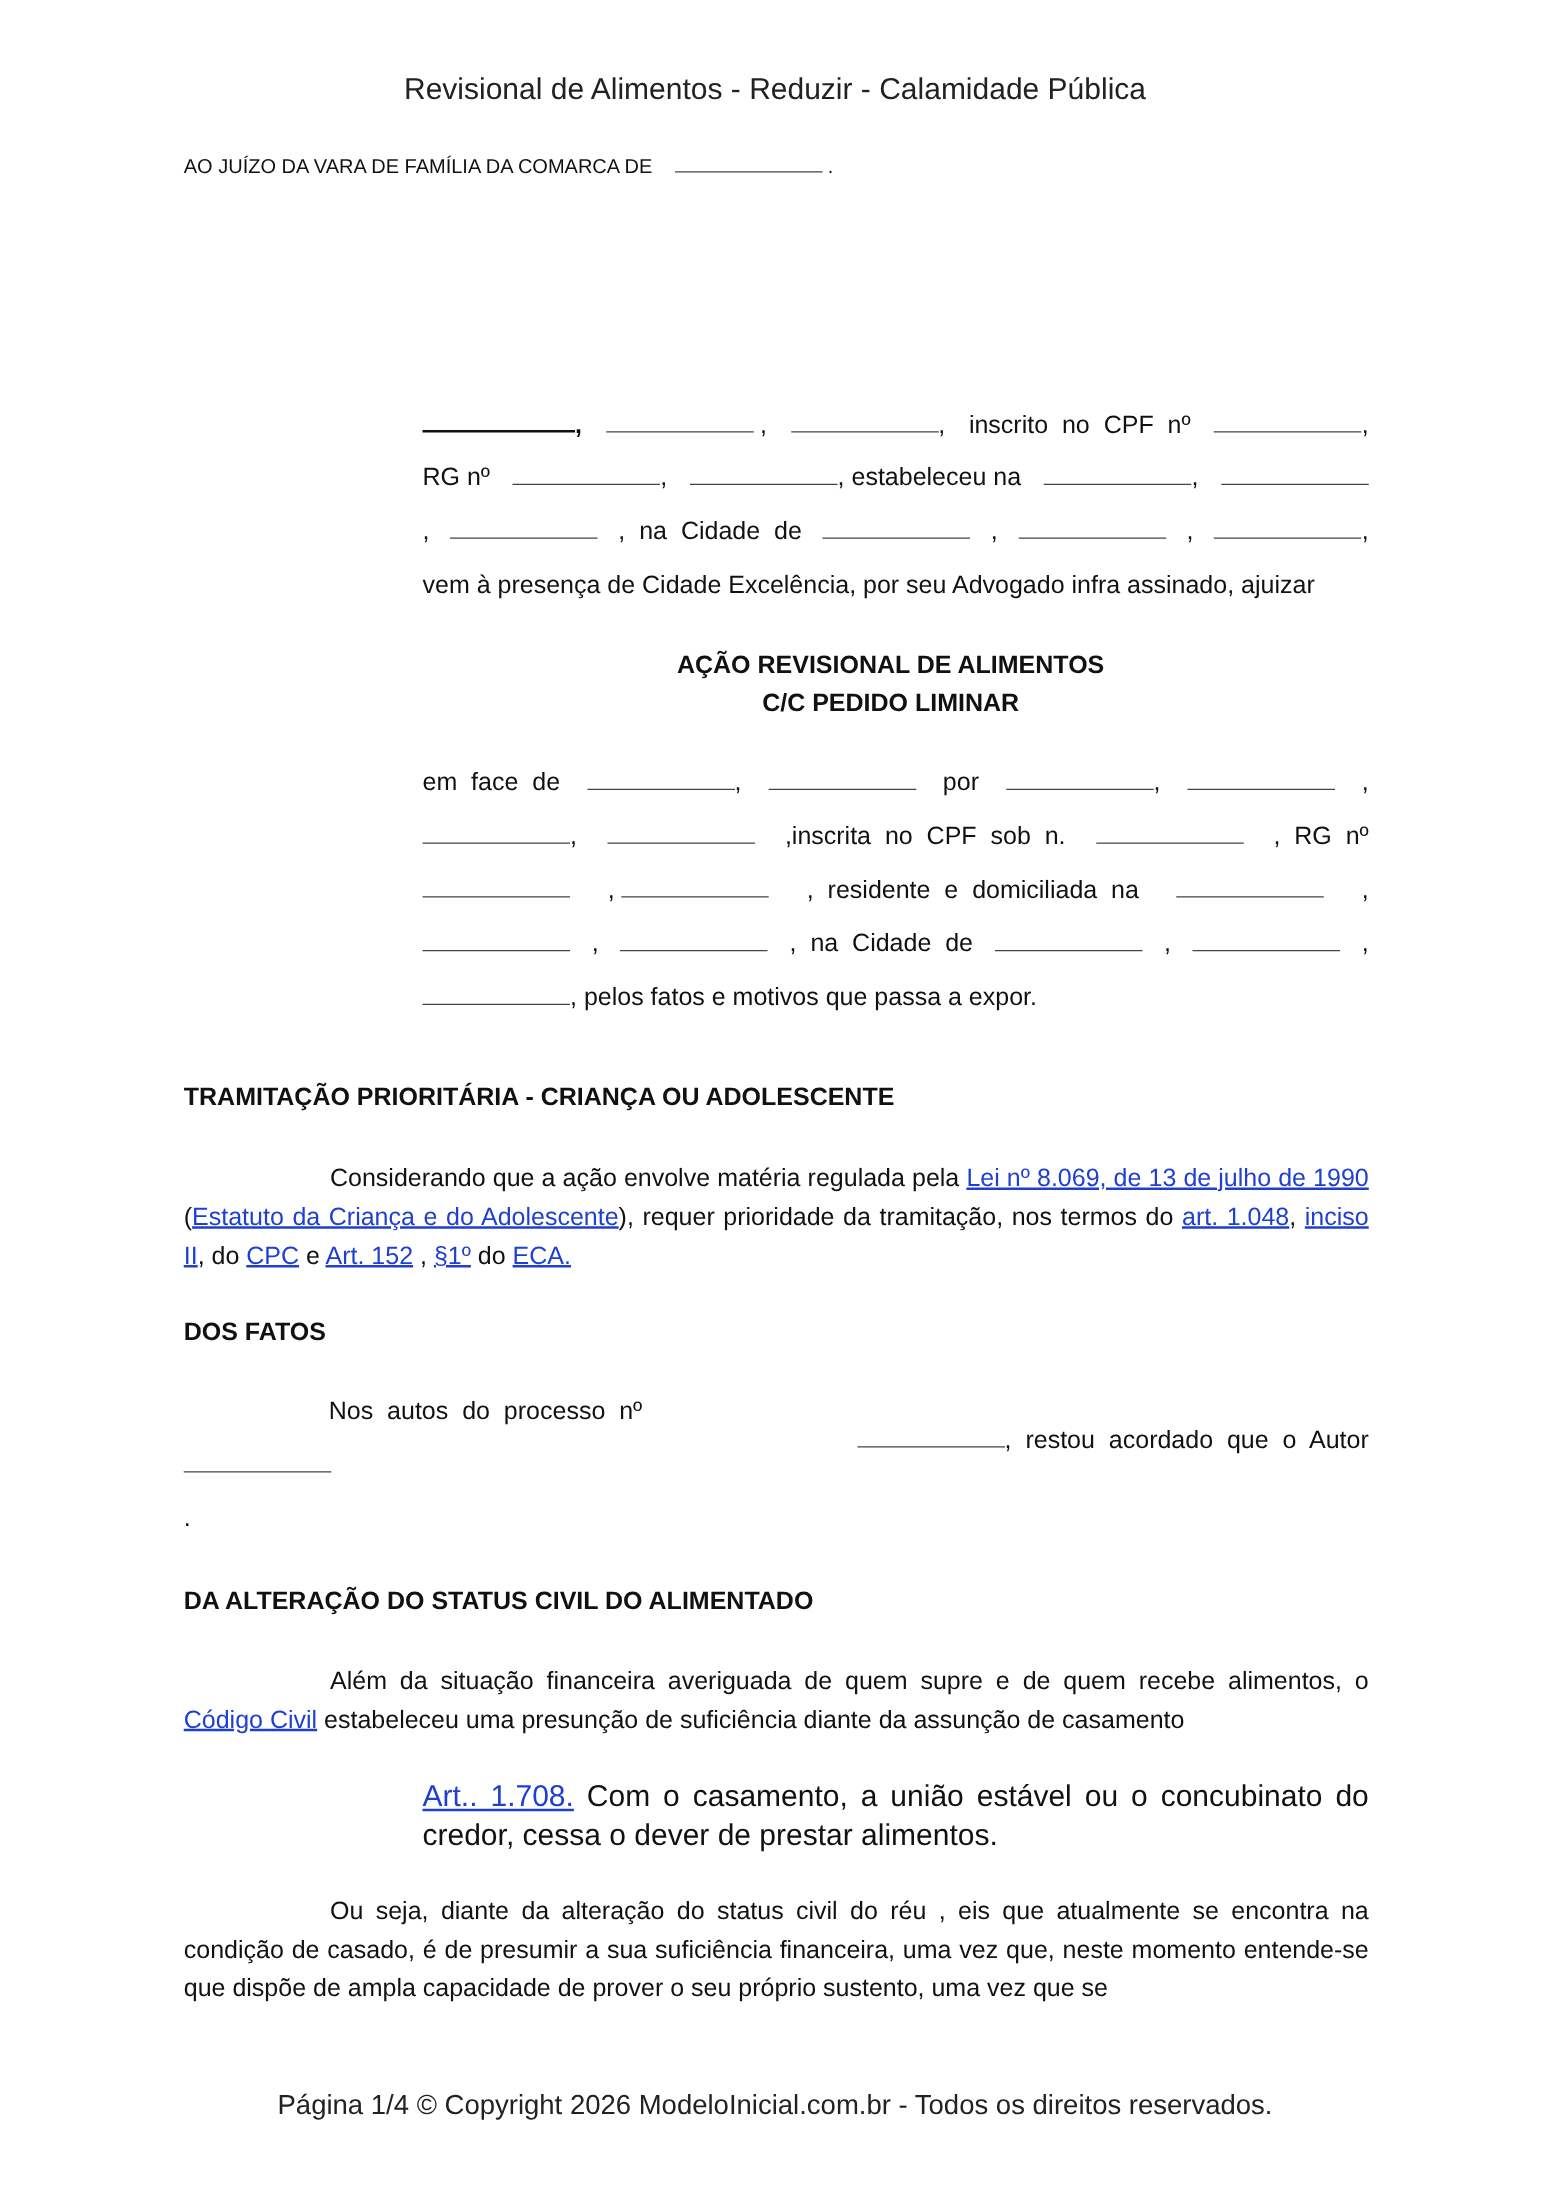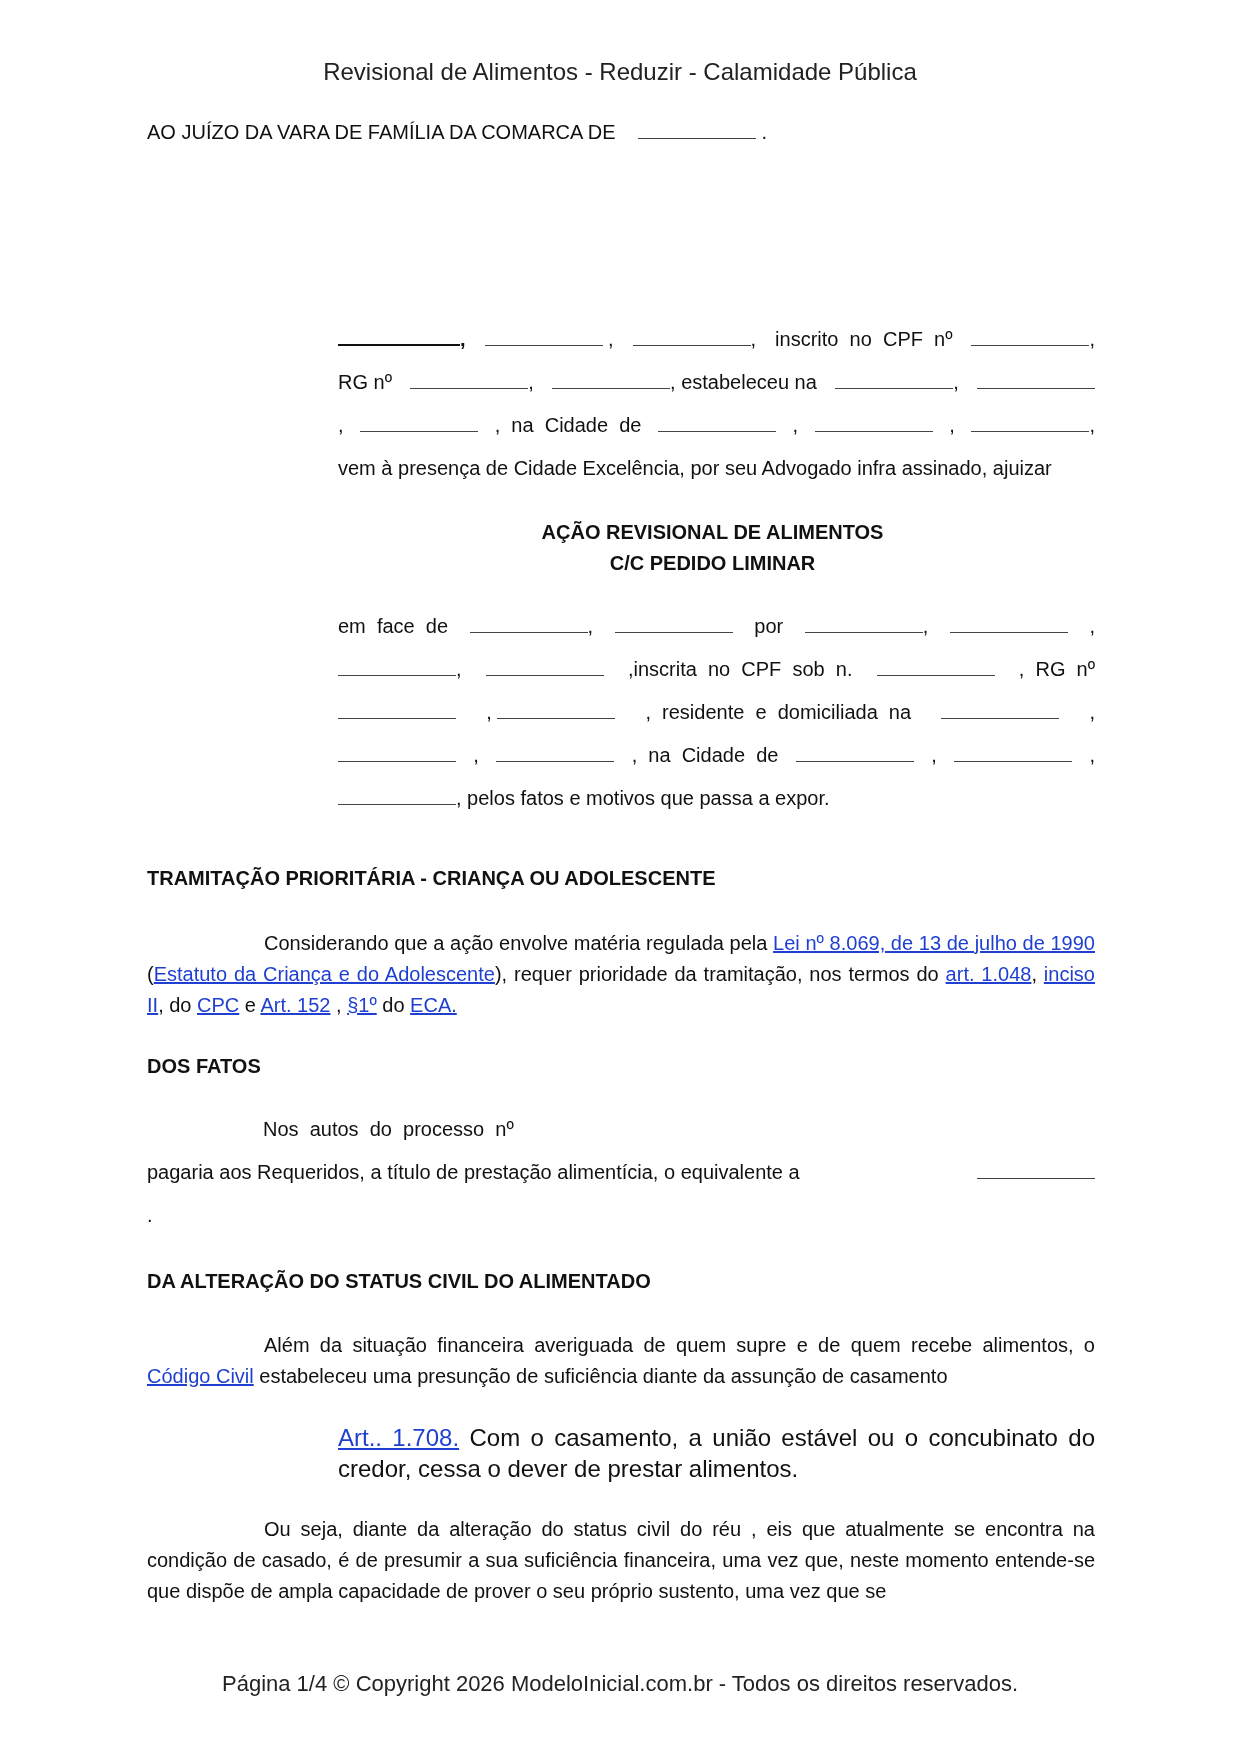--- a/index.html
+++ b/index.html
@@ -1,20 +1,20 @@
 <!DOCTYPE html>
 <html><head>
 <meta charset="utf-8">
 <style>
   html, body { margin: 0; padding: 0; background: #ffffff; }
   body { width: 1240px; height: 1754px; position: relative; overflow: hidden;
          font-family: "Liberation Sans", sans-serif; color: #111; font-size: 20px; }
   .abs { position: absolute; }
   .header-title { left: 0; width: 1240px; top: 58px; text-align: center; font-size: 24px; color: #222; }
-  .addr { left: 147px; top: 121px; font-size: 20px; white-space: pre; }
+  .addr { left: 147px; top: 121px; font-size: 16px; white-space: pre; }
   .blank { display: inline-block; border-bottom: 1px solid #444; height: 16px; vertical-align: baseline; }
   .blank.b { border-bottom: 2px solid #111; }
   .line { position: absolute; left: 338px; width: 757px; display: flex; justify-content: space-between; align-items: baseline; white-space: nowrap; }
   .line span { display: inline-block; }
   .center-title { left: 0; width: 1425px; text-align: center; font-weight: bold; font-size: 20px; }
   .h { left: 147px; font-weight: bold; font-size: 20px; }
   .para { position: absolute; left: 147px; width: 948px; text-align: justify; line-height: 31px; font-size: 20px; }
   .para .indent { display: inline-block; width: 117px; }
   a, .lnk { color: #1f3fd1; text-decoration: underline; }
   .quote { position: absolute; left: 338px; width: 757px; text-align: justify; line-height: 31px; font-size: 24px; }
@@ -94,23 +94,23 @@
 <div class="abs" style="top:787px; left:338px;">
   <span class="blank" style="width:118px"></span><span>, pelos fatos e motivos que passa a expor.</span>
 </div>
 
 <div class="abs h" style="top:867px">TRAMITAÇÃO PRIORITÁRIA - CRIANÇA OU ADOLESCENTE</div>
 <div class="para" style="top:928px"><span class="indent"></span><span>Considerando que a ação envolve matéria regulada pela</span> <a href="#">Lei nº 8.069, de 13 de julho de 1990</a> <span>(</span><a href="#">Estatuto da Criança e do Adolescente</a><span>), requer prioridade da tramitação, nos termos do</span> <a href="#">art. 1.048</a><span>,</span> <a href="#">inciso II</a><span>, do</span> <a href="#">CPC</a> <span>e</span> <a href="#">Art. 152</a> <span>,</span> <a href="#">§1º</a> <span>do</span> <a href="#">ECA.</a></div>
 
 <div class="abs h" style="top:1055px">DOS FATOS</div>
 <div class="line" style="top:1118px; left:263px; width:832px;flex-direction:column;">
   <span style="white-space:pre">Nos  autos  do  processo  nº</span>
+  <span style="margin-left:auto"><span class="blank" style="width:118px"></span><span style="white-space:pre">,  restou  acordado  que  o  Autor</span></span>
 </div>
 <div class="line" style="top:1161px; left:147px; width:948px;">
-  <span>pagaria aos Requeridos, a título de prestação alimentícia, o equivalente a</span>
   <span class="blank" style="width:118px"></span>
 </div>
 <div class="abs" style="top:1204px; left:147px;">.</div>
 
 <div class="abs h" style="top:1270px">DA ALTERAÇÃO DO STATUS CIVIL DO ALIMENTADO</div>
 <div class="para" style="top:1330px"><span class="indent"></span><span>Além da situação financeira averiguada de quem supre e de quem recebe alimentos, o</span> <a href="#">Código Civil</a> <span>estabeleceu uma presunção de suficiência diante da assunção de casamento</span></div>
 
 <div class="quote" style="top:1422px"><a href="#">Art.. 1.708.</a> <span>Com o casamento, a união estável ou o concubinato do credor, cessa o dever de prestar alimentos.</span></div>
 
 <div class="para" style="top:1514px"><span class="indent"></span><span>Ou seja, diante da alteração do status civil do réu , eis que atualmente se encontra na condição de casado, é de presumir a sua suficiência financeira, uma vez que, neste momento entende-se que dispõe de ampla capacidade de prover o seu próprio sustento, uma vez que se</span></div>

